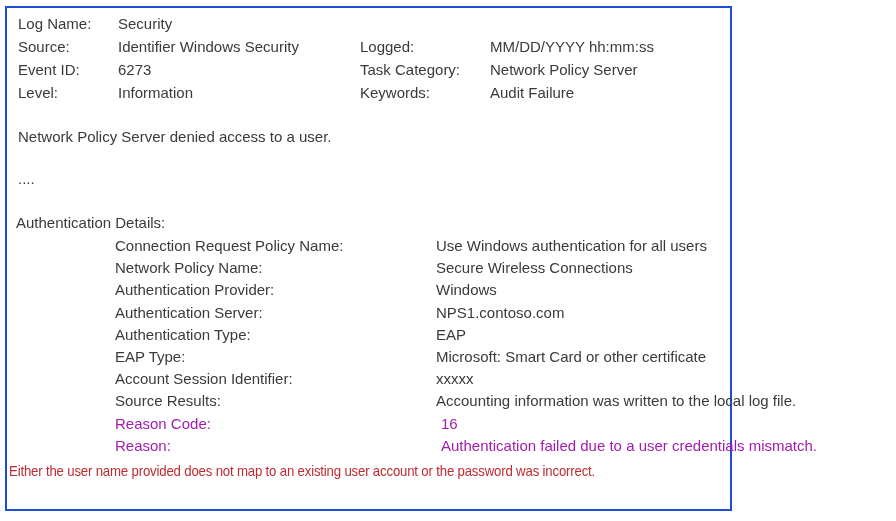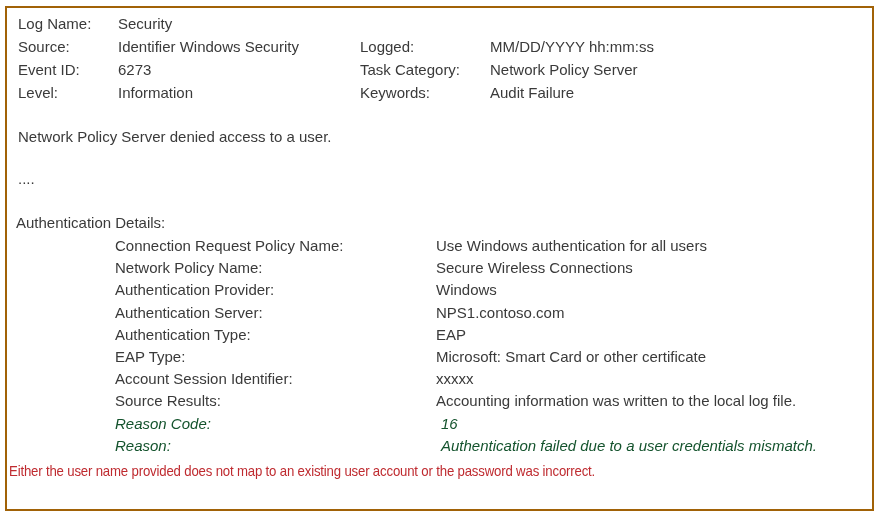--- a/index.html
+++ b/index.html
@@ -13,23 +13,23 @@
     position: relative;
     font-family: "Liberation Sans", "DejaVu Sans", sans-serif;
     color: #3a3a3a;
     font-size: 15px;
     overflow: hidden;
   }
   .frame {
     position: absolute;
     left: 5px;
     top: 6px;
-    width: 869px;
+    width: 727px;
     height: 505px;
-    border: 2px solid #a16207;
+    border: 2px solid #1d4ed8;
     box-sizing: border-box;
     background: #ffffff;
   }
   
   .header-block {
     position: absolute;
     left: 11px;
     top: 4px;
     right: 4px;
   }
@@ -71,22 +71,21 @@
   }
   .detail-row {
     display: grid;
     grid-template-columns: 275px auto;
     height: 22.2px;
     line-height: 22.2px;
     white-space: nowrap;
     gap: 46px;
   }
   .detail-row.red {
-    color: #14532d;
-    font-style: italic;
+    color: #a21caf;
   }
   .detail-row.red .detail-value {
     padding-left: 5px;
   }
   
   .footer-warning {
     position: absolute;
     left: 2px;
     top: 452px;
     line-height: 22px;

